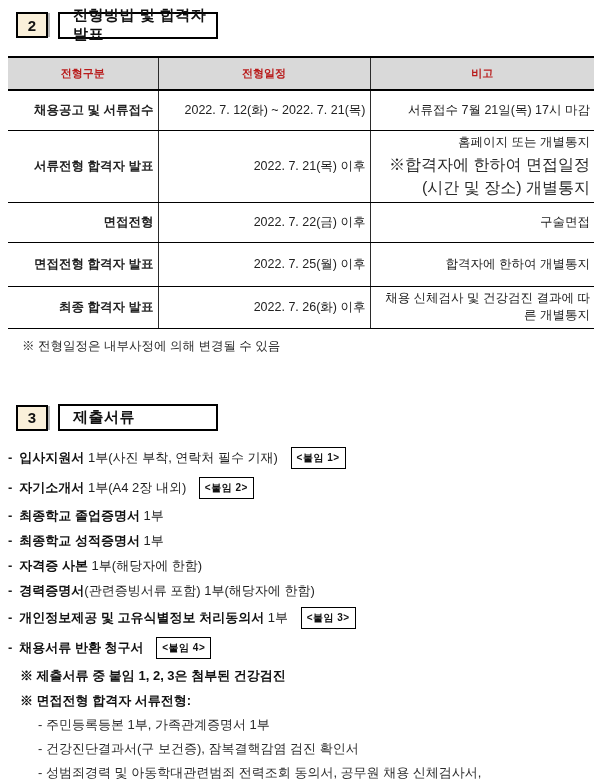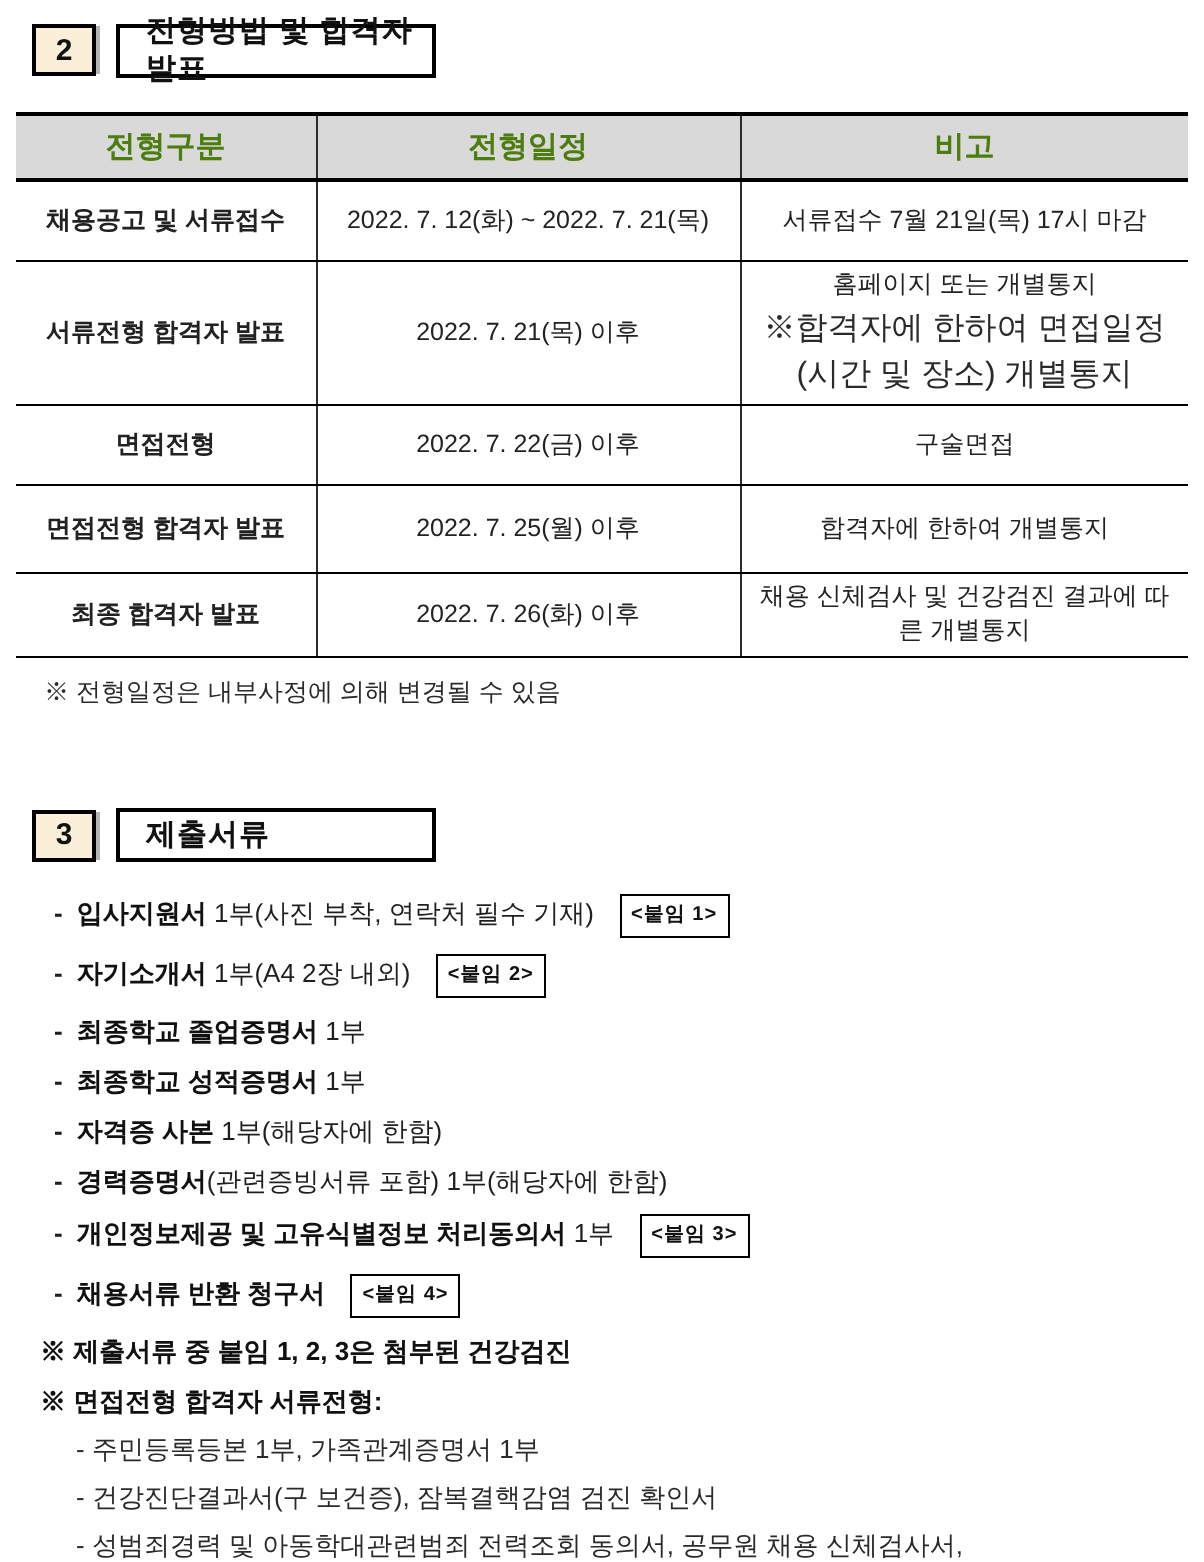--- a/index.html
+++ b/index.html
@@ -31,46 +31,46 @@
     letter-spacing: 0.5px;
     background: #fff;
   }
 
   
   table.sched { width: 586px; border-collapse: collapse; table-layout: fixed; margin-top: 17px; }
   table.sched th {
     background: #D9D9D9;
     border-top: 2px solid #000;
     border-bottom: 2px solid #000;
-    font-size: 15px; font-weight: bold; color: #4d7c0f;
+    font-size: 11px; font-weight: bold; color: #b91c1c;
     height: 33px; text-align: center;
   }
   table.sched td {
     border-bottom: 1px solid #000;
-    text-align: center; vertical-align: middle;
+    text-align: right; vertical-align: middle;
     font-size: 12.5px; color: #222;
     padding: 3px 4px;
   }
   table.sched th:not(:last-child),
   table.sched td:not(:last-child) { border-right: 1px solid #2b2b2b; }
   .col-cat { width: 150px; } .col-sched { width: 212px; } .col-note { width: 224px; }
   td.cat { font-weight: bold; color: #111; }
   tr.r1 td { height: 40px; }
   tr.r2 td { height: 65px; }
   tr.r3 td { height: 40px; }
   tr.r4 td { height: 44px; }
   tr.r5 td { height: 42px; }
   .subnote { font-size: 16px; color: #2a2a2a; line-height: 1.45; margin-top: 2px; }
 
   .tbl-footnote { margin: 9px 0 0 14px; font-size: 12.5px; color: #2a2a2a; }
 
   
   .sec-header.second { margin-top: 49px; }
   .doc-list { margin-top: 15px; }
-  .doc-item { margin-left: 19px; font-size: 13px; line-height: 17px; margin-bottom: 8px; color: #1f1f1f; }
+  .doc-item { font-size: 13px; line-height: 17px; margin-bottom: 8px; color: #1f1f1f; }
   .doc-dash { font-weight: bold; margin-right: 7px; }
   .doc-bold { font-weight: bold; color: #111; }
   .doc-rest { font-weight: normal; }
   .attach-badge {
     display: inline-block;
     border: 1.5px solid #000;
     font-size: 10px; font-weight: bold; color: #111;
     padding: 1px 5px 2px 5px;
     margin-left: 9px;
     vertical-align: 1px;

